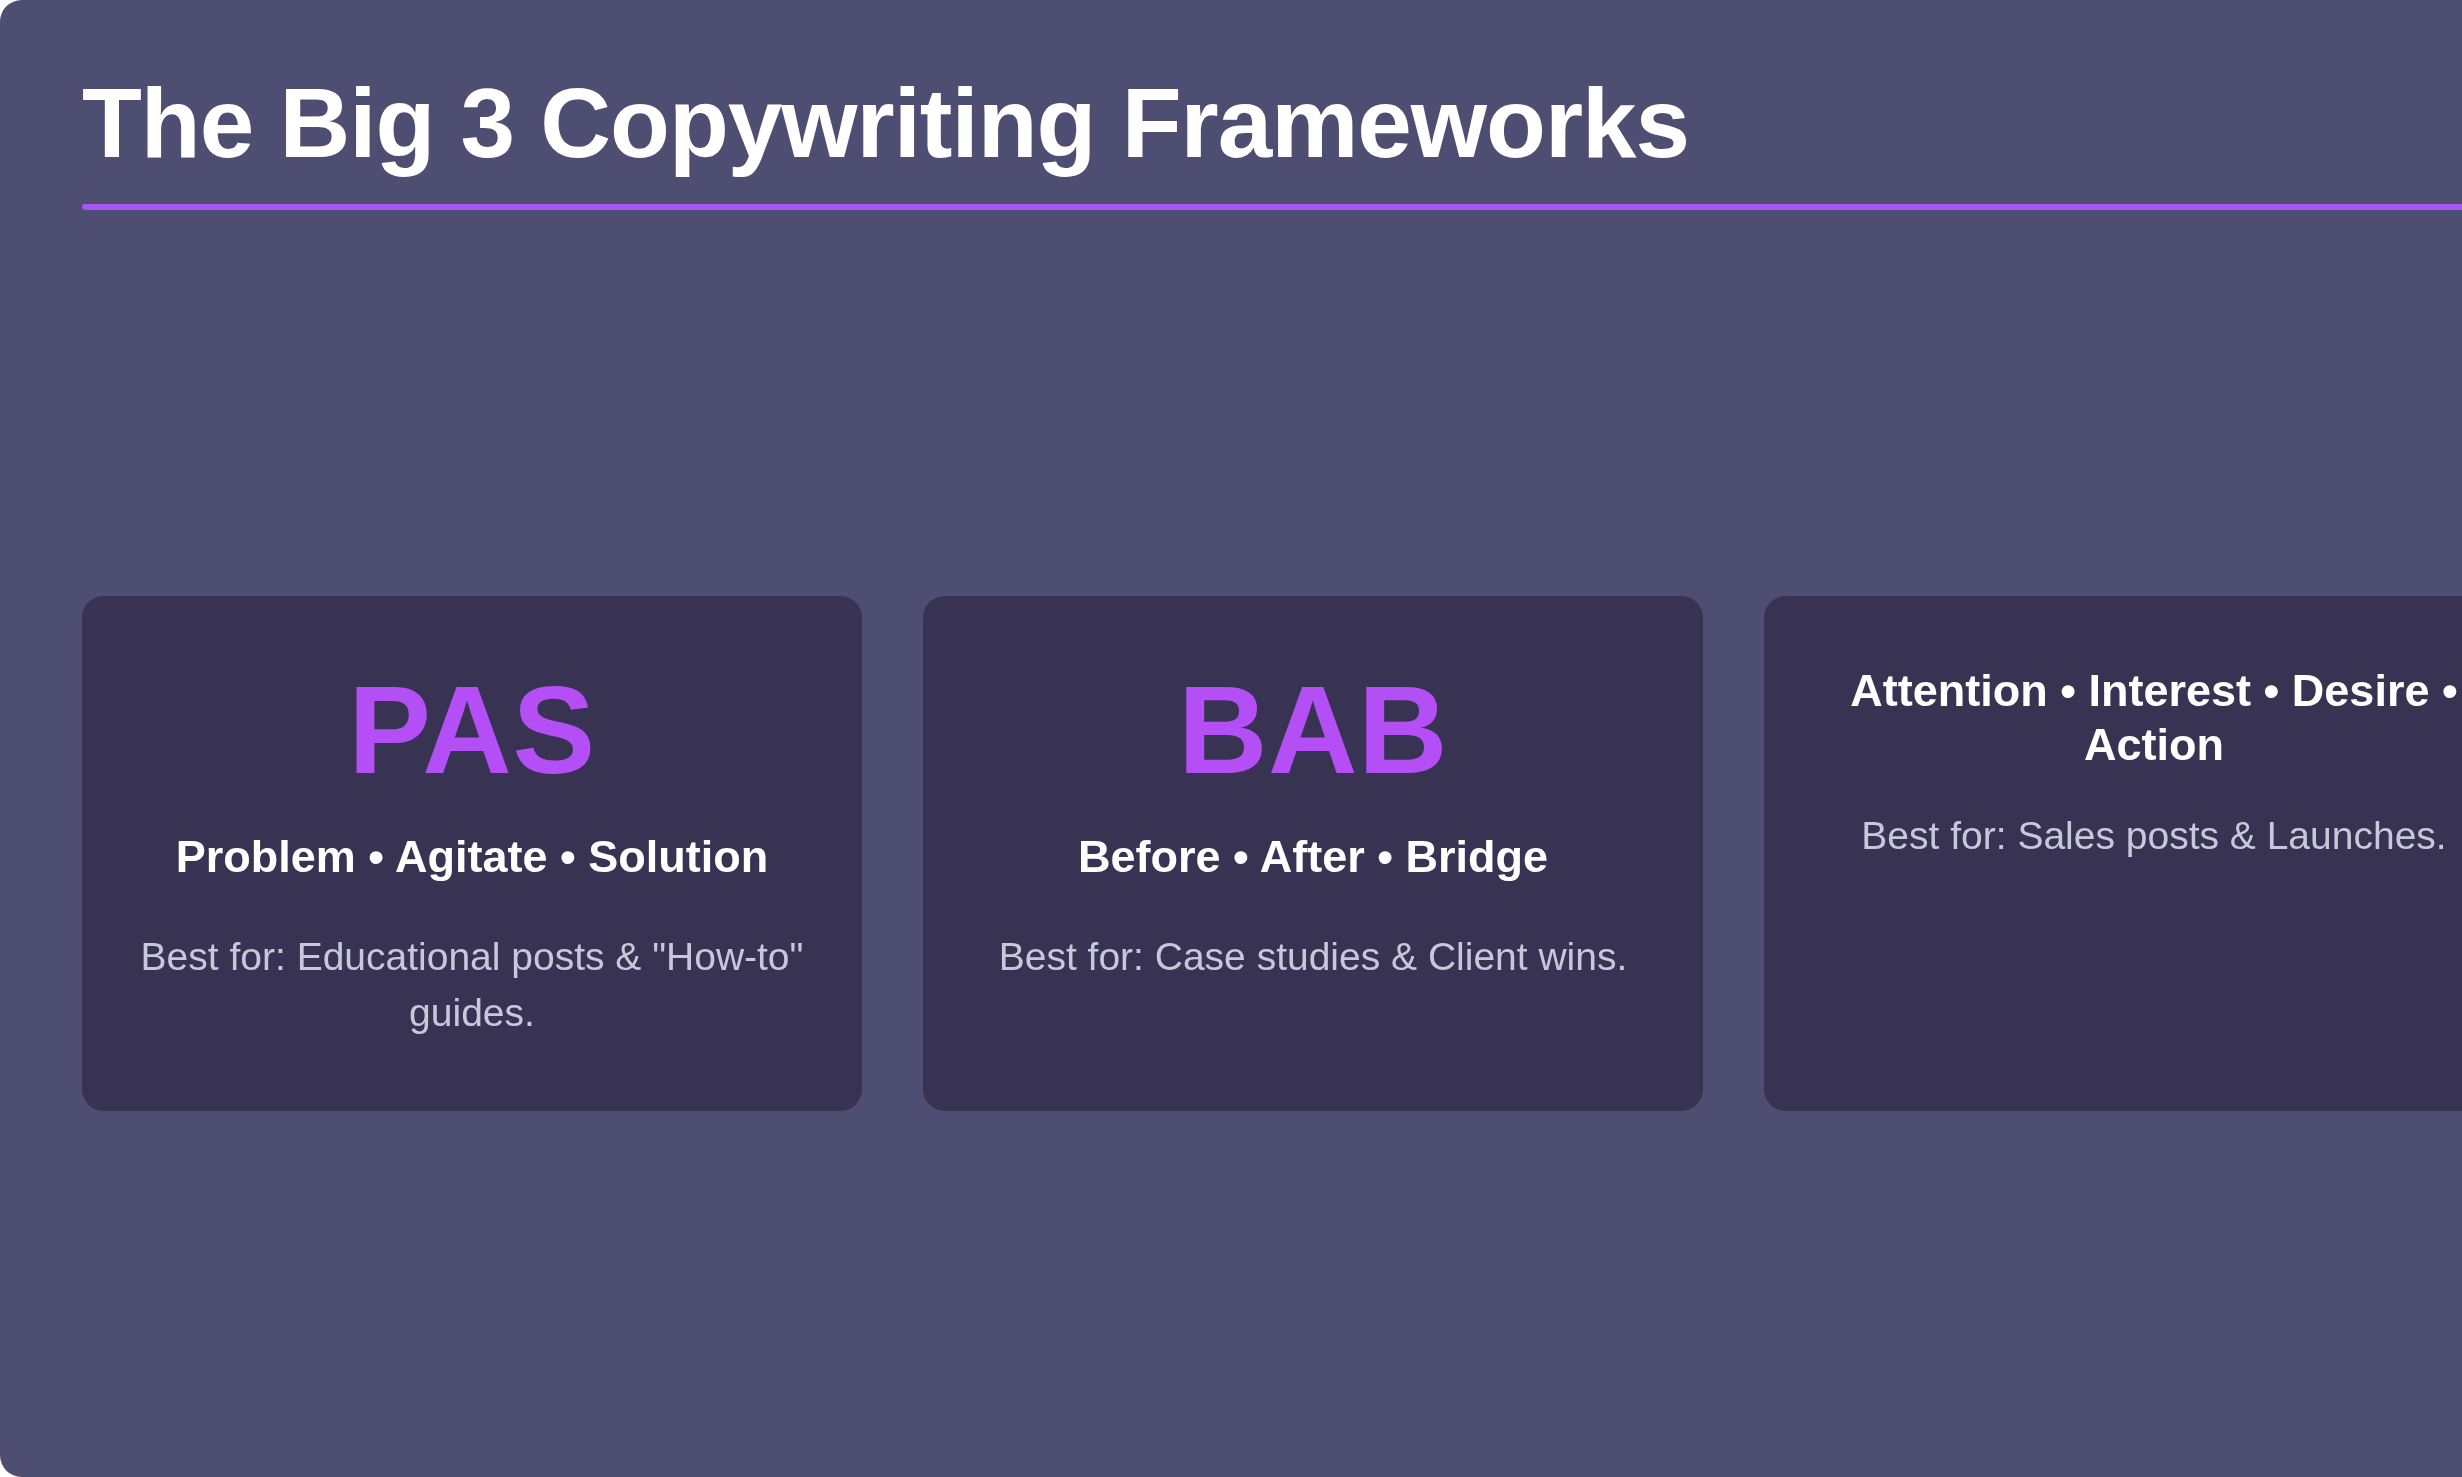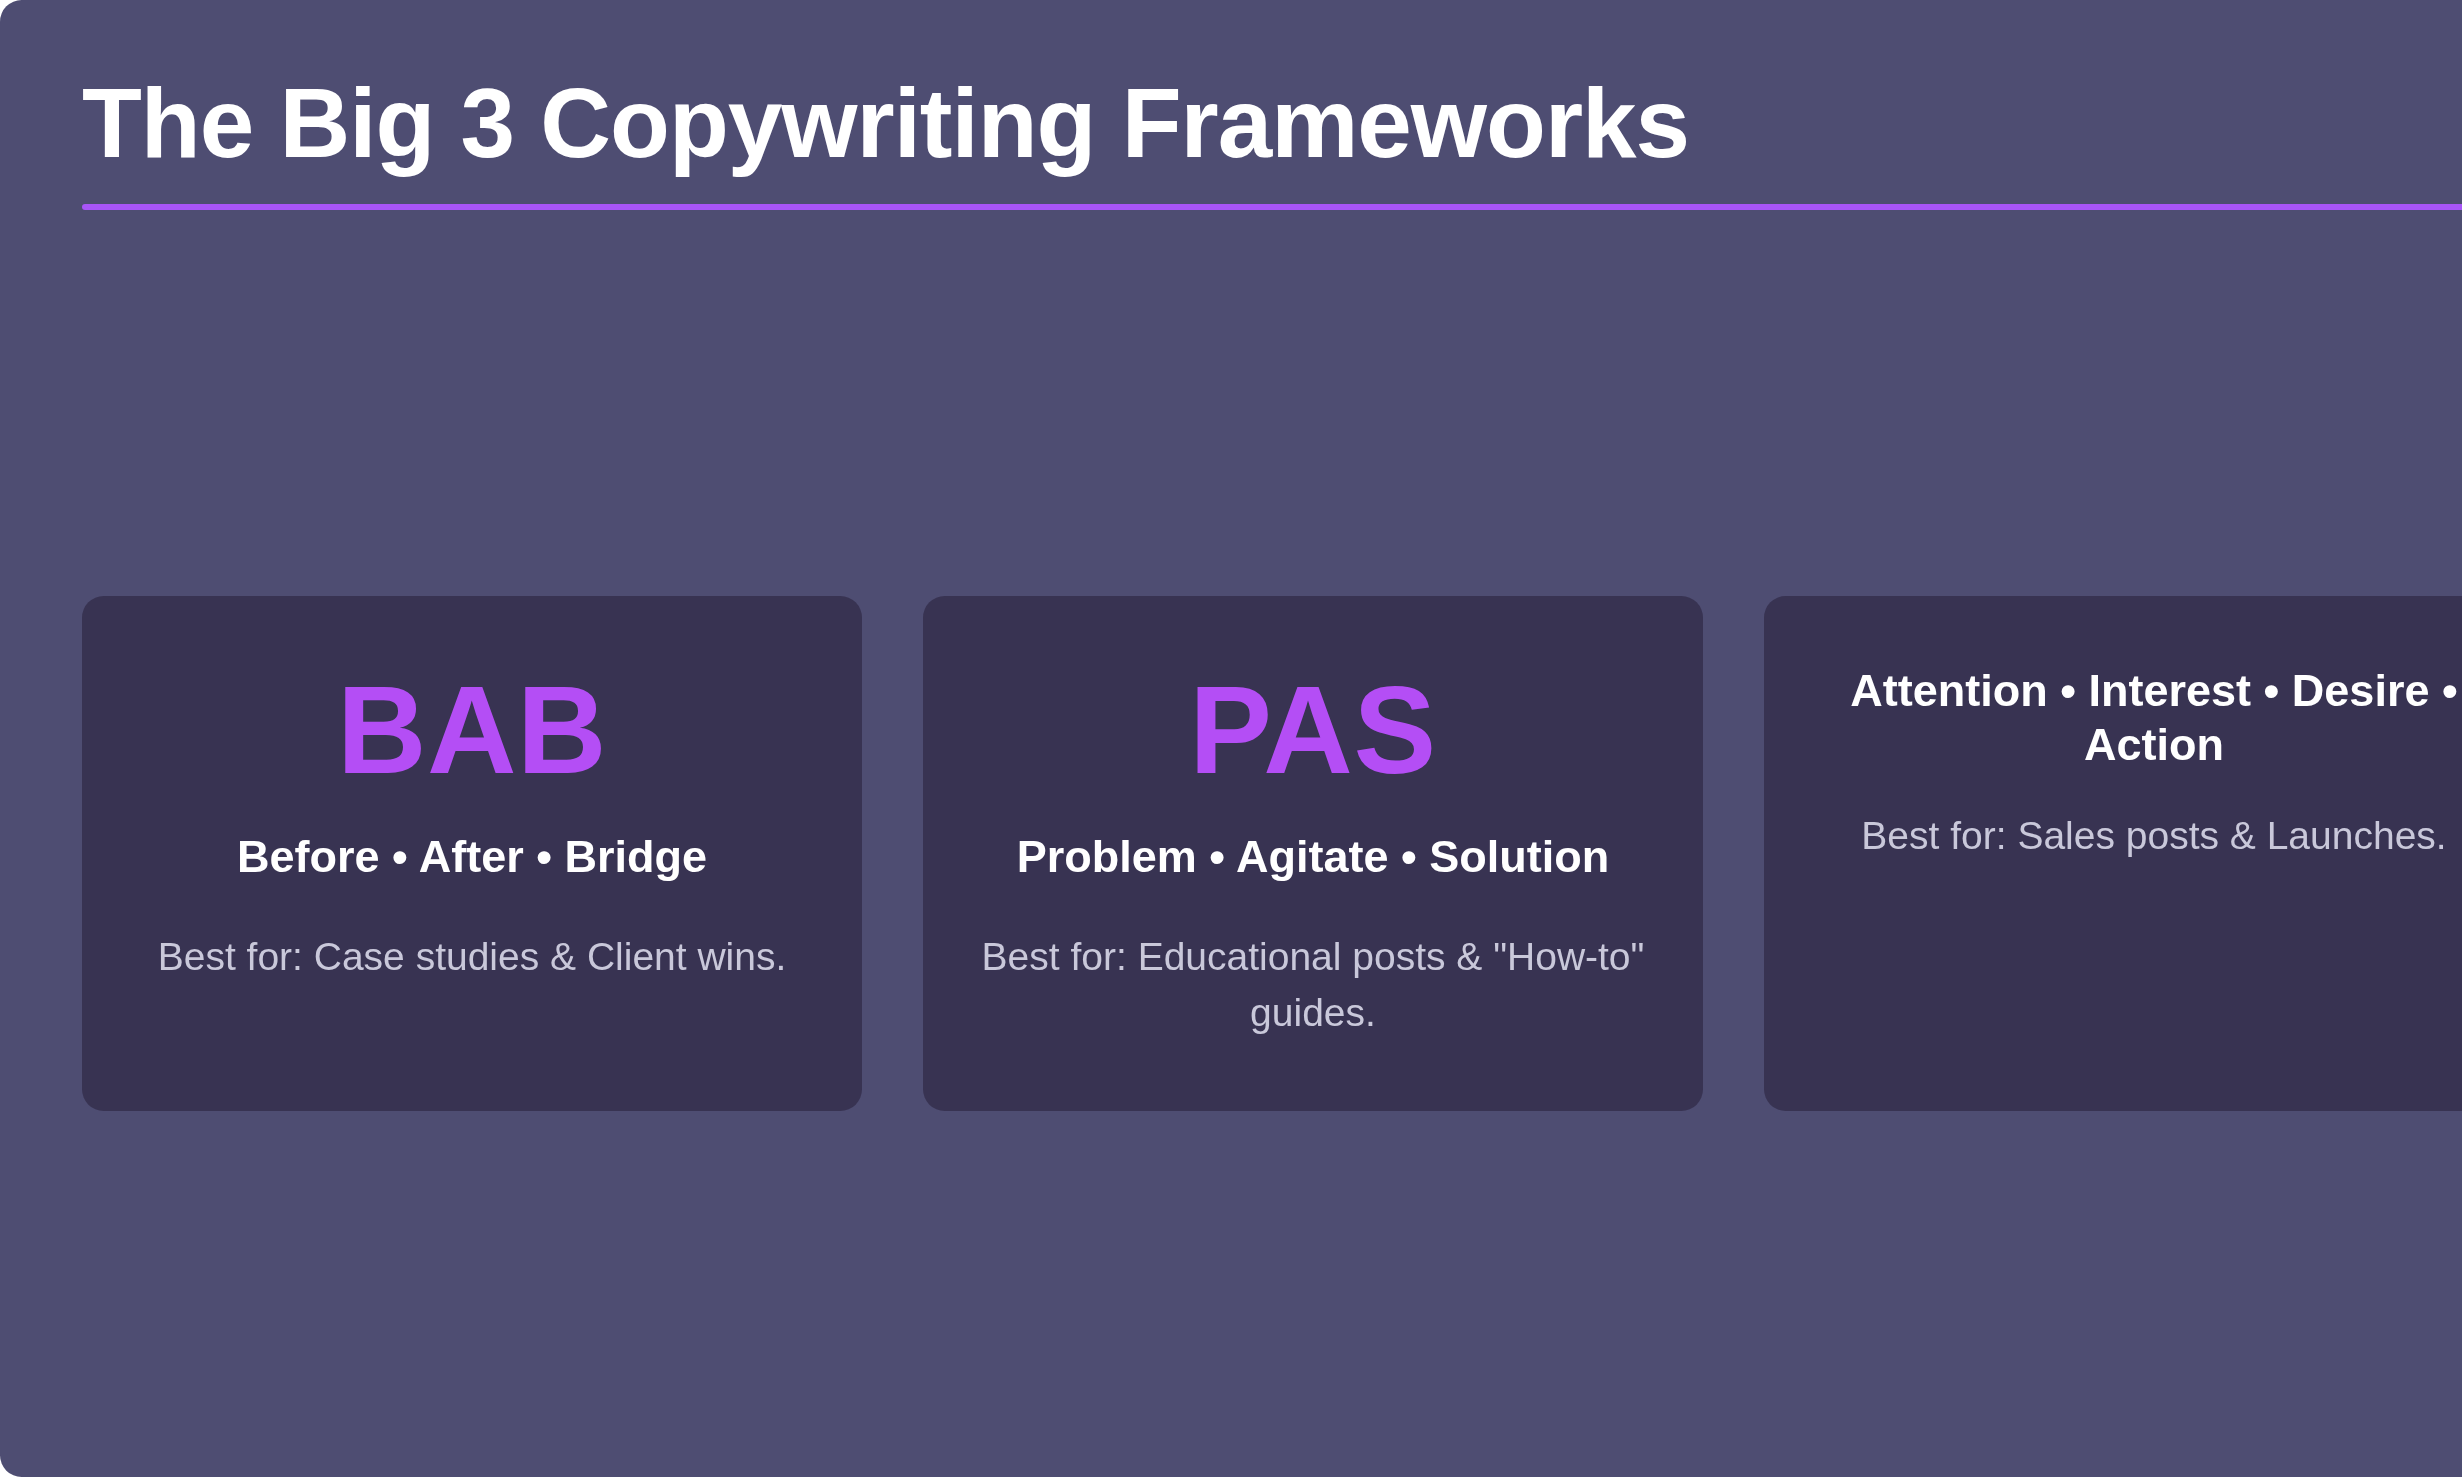--- a/index.html
+++ b/index.html
@@ -112,29 +112,29 @@
 <div id="slide">
 
   <div id="header">
     <h1 id="page-title">The Big 3 Copywriting Frameworks</h1>
     <div id="title-divider"></div>
   </div>
 
   <div id="cards-row">
 
     <div class="framework-card">
+      <div class="card-acronym">PAS</div>
+      <div class="card-expansion">Problem • Agitate • Solution</div>
+      <div class="card-bestfor">Best for: Educational posts &amp; "How-to" guides.</div>
+    </div>
+
+    <div class="framework-card">
       <div class="card-acronym">BAB</div>
       <div class="card-expansion">Before • After • Bridge</div>
       <div class="card-bestfor">Best for: Case studies &amp; Client wins.</div>
-    </div>
-
-    <div class="framework-card">
-      <div class="card-acronym">PAS</div>
-      <div class="card-expansion">Problem • Agitate • Solution</div>
-      <div class="card-bestfor">Best for: Educational posts &amp; "How-to" guides.</div>
     </div>
 
     <div class="framework-card two-line-expansion">
       <div class="card-expansion">Attention • Interest • Desire • Action</div>
       <div class="card-bestfor">Best for: Sales posts &amp; Launches.</div>
     </div>
 
   </div>
 
 </div>

